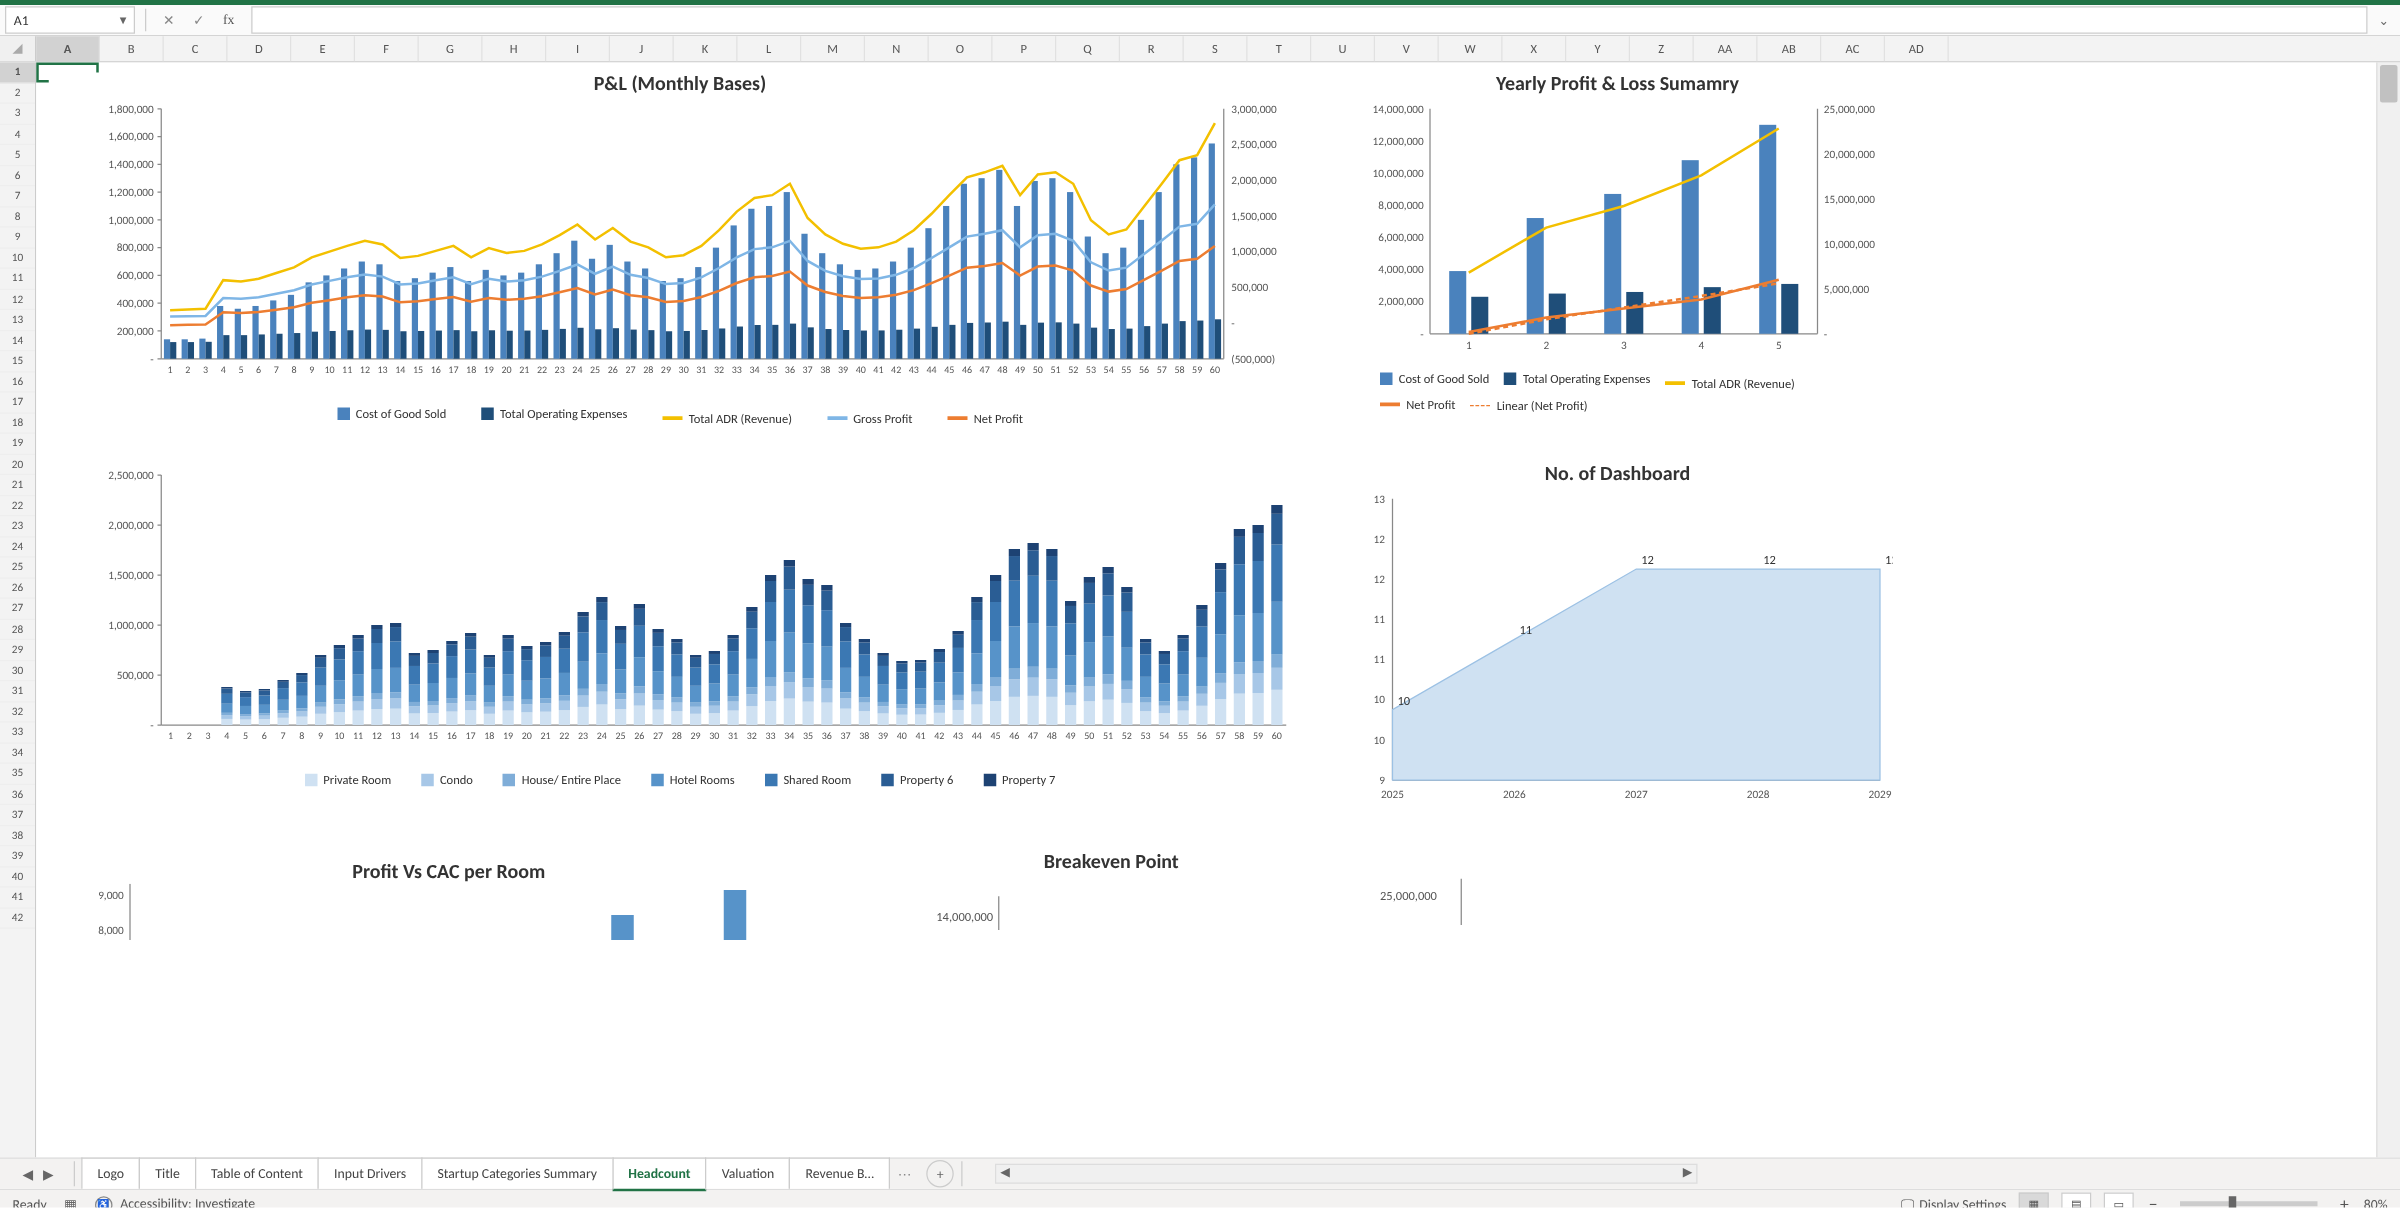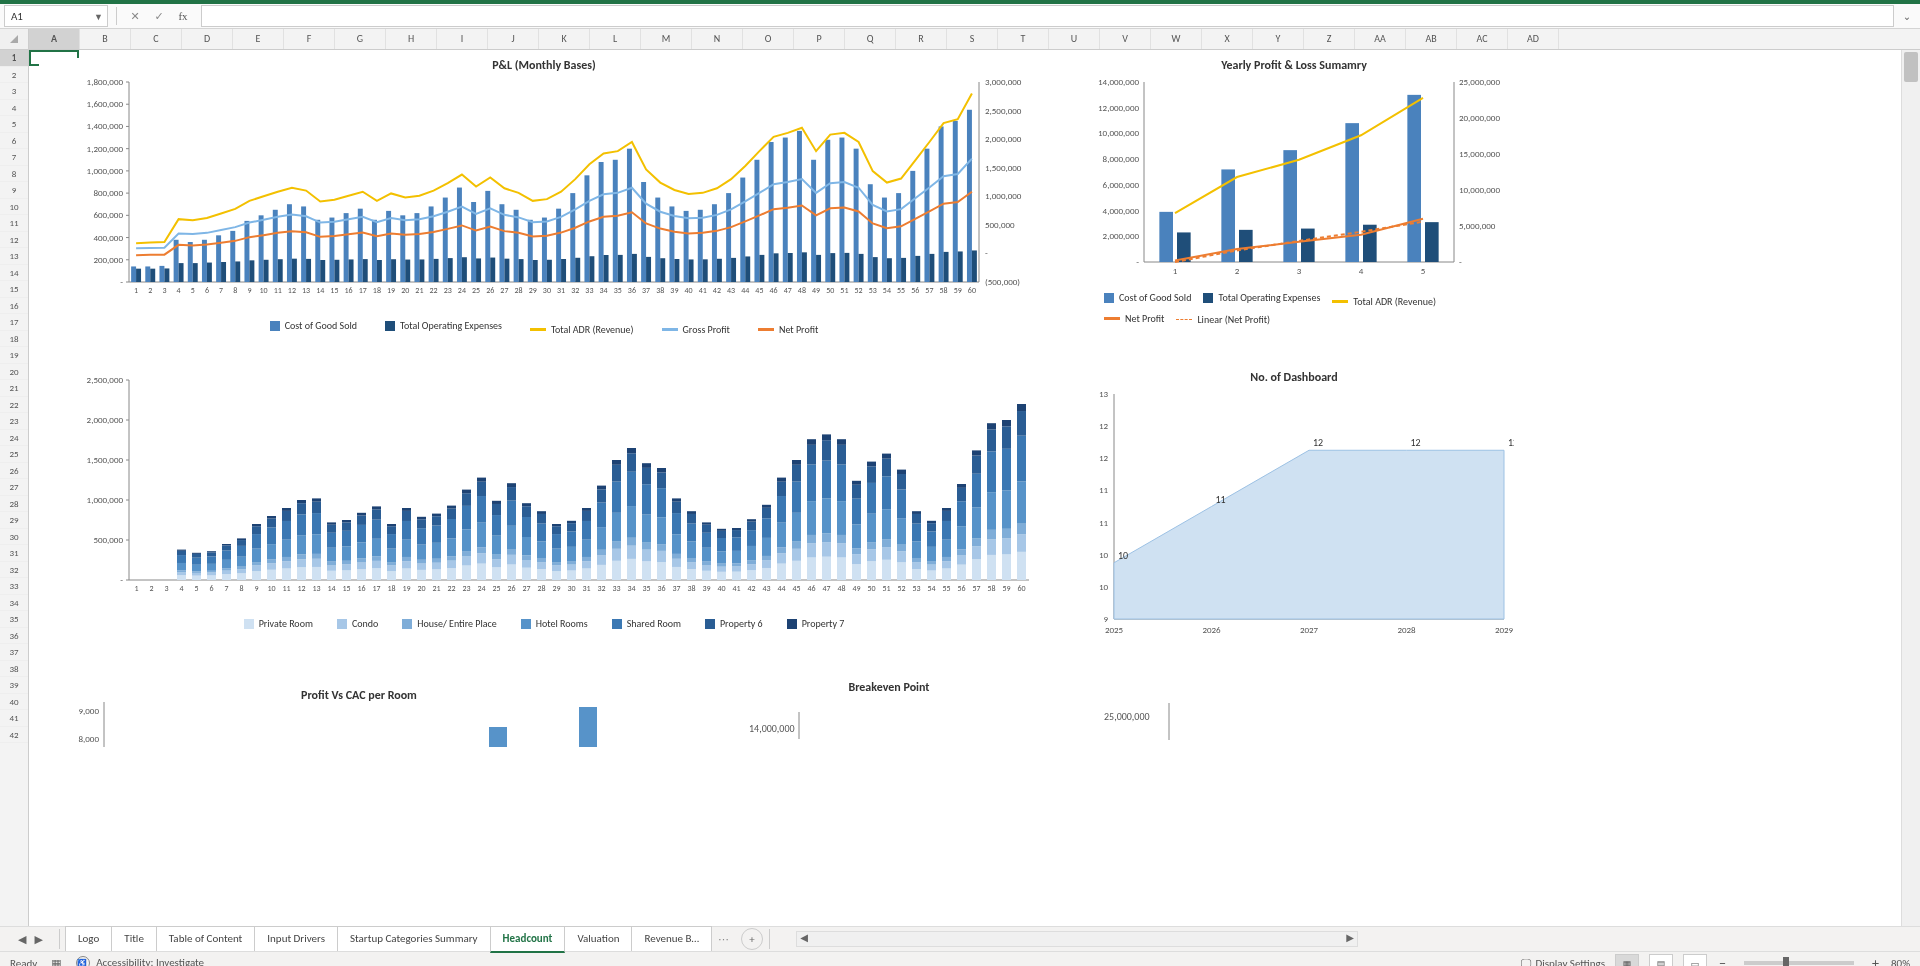--- a/index.html
+++ b/index.html
@@ -16,21 +16,21 @@
 .ch{width:50px;text-align:center;border-right:1px solid #e1e1e1;line-height:20px;font-size:10px;color:#555}
 .ch.sel{background:#d2d2d2;font-weight:bold}
 .body{display:flex;height:876px;position:relative}
 .row-headers{width:28px;background:#f3f3f3;border-right:1px solid #ccc}
 .rh{height:15.5px;text-align:center;font-size:9px;color:#555;border-bottom:1px solid #eee;line-height:15.5px}
 .rh:first-child{background:#d2d2d2;font-weight:bold}
 .sheet{flex:1;position:relative;background:#fff}
 .selcell{position:absolute;left:0;top:0;width:50px;height:15.5px;border:2px solid #217346;box-sizing:border-box}
 .vscroll{width:18px;background:#f0f0f0;border-left:1px solid #ddd;position:relative}
 .vsc-thumb{position:absolute;top:2px;left:2px;right:2px;height:30px;background:#c1c1c1;border-radius:2px}
-.chart-title{font-weight:bold;font-size:12px;text-align:center}
+.chart-title{font-weight:bold;font-size:16px;text-align:center}
 .chart{position:absolute;background:#fff}
 svg text{font-family:Calibri,Arial,sans-serif}
 .sheet-tabs{height:24px;background:#f3f2f1;border-top:1px solid #ddd;display:flex;align-items:center;padding:0 8px;gap:0;position:relative}
 .tab-nav{display:flex;gap:8px;padding:0 10px;color:#666}
 .tab{padding:0 12px;height:24px;line-height:24px;border:1px solid #ccc;border-bottom:none;background:#fff;margin-left:-1px;font-size:11px;color:#444}
 .tab.active{background:#fff;border-bottom:2px solid #217346;color:#217346;font-weight:bold}
 .tab-add{width:20px;height:20px;border:1px solid #ccc;border-radius:50%;margin-left:6px;display:flex;align-items:center;justify-content:center;color:#666}
 .hscroll{margin-left:20px;flex:1;max-width:560px;height:14px;background:#f0f0f0;border:1px solid #ddd;position:relative}
 .hsc-arrow{position:absolute;width:14px;height:12px;top:0;font-size:10px;color:#666;text-align:center;line-height:12px}
 .statusbar{height:22px;background:#f3f2f1;border-top:1px solid #ddd;display:flex;align-items:center;padding:0 10px;color:#555;font-size:11px}

